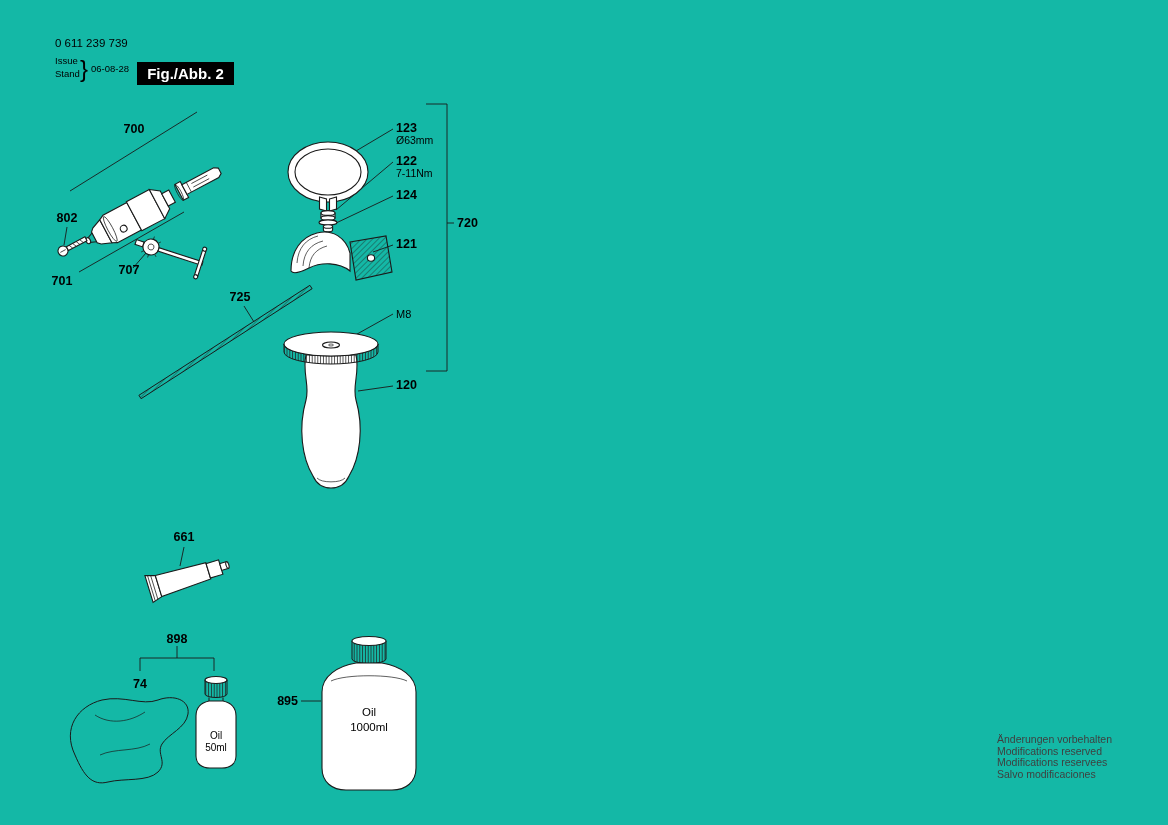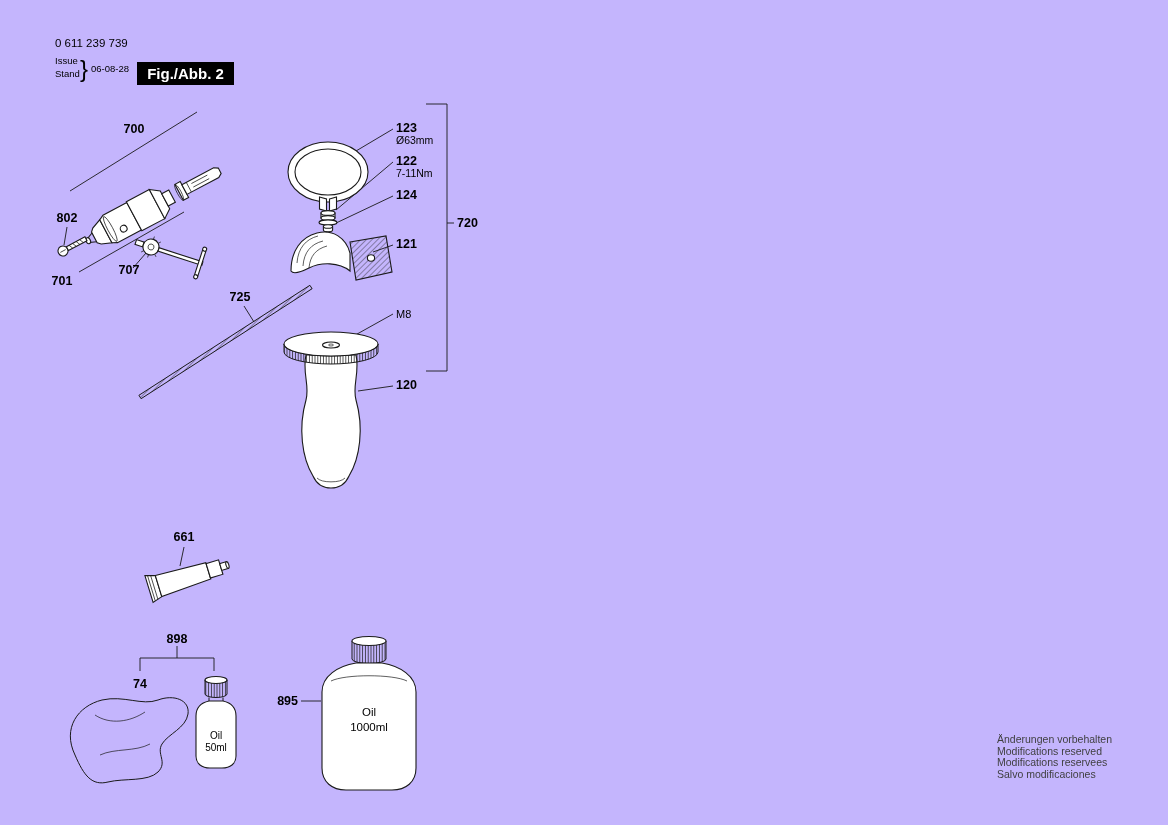--- a/index.html
+++ b/index.html
@@ -1,17 +1,17 @@
 <!DOCTYPE html>
 <html><head>
 <meta charset="utf-8">
 <style>
   html,body{margin:0;padding:0;background:#ffffff;}
   body{width:1168px;height:825px;position:relative;font-family:"Liberation Sans",sans-serif;}
-  #page{position:absolute;inset:0;background:#c4b5fd;}
+  #page{position:absolute;inset:0;background:#14b8a6;}
   svg{display:block;}
   .part{fill:#ffffff;stroke:#1a1a1a;stroke-width:1.1;}
   .line{fill:none;stroke:#1a1a1a;stroke-width:1;}
   .thin{fill:none;stroke:#1a1a1a;stroke-width:0.7;}
   .leader{fill:none;stroke:#1a1a1a;stroke-width:0.9;}
   text{fill:#000;font-family:"Liberation Sans","DejaVu Sans",sans-serif;}
   .plabel{font-size:12.5px;font-weight:bold;}
   .pnote{font-size:10.5px;font-weight:normal;}
   .mnote{font-size:11px;font-weight:normal;}
   .meta{font-size:11.5px;}

